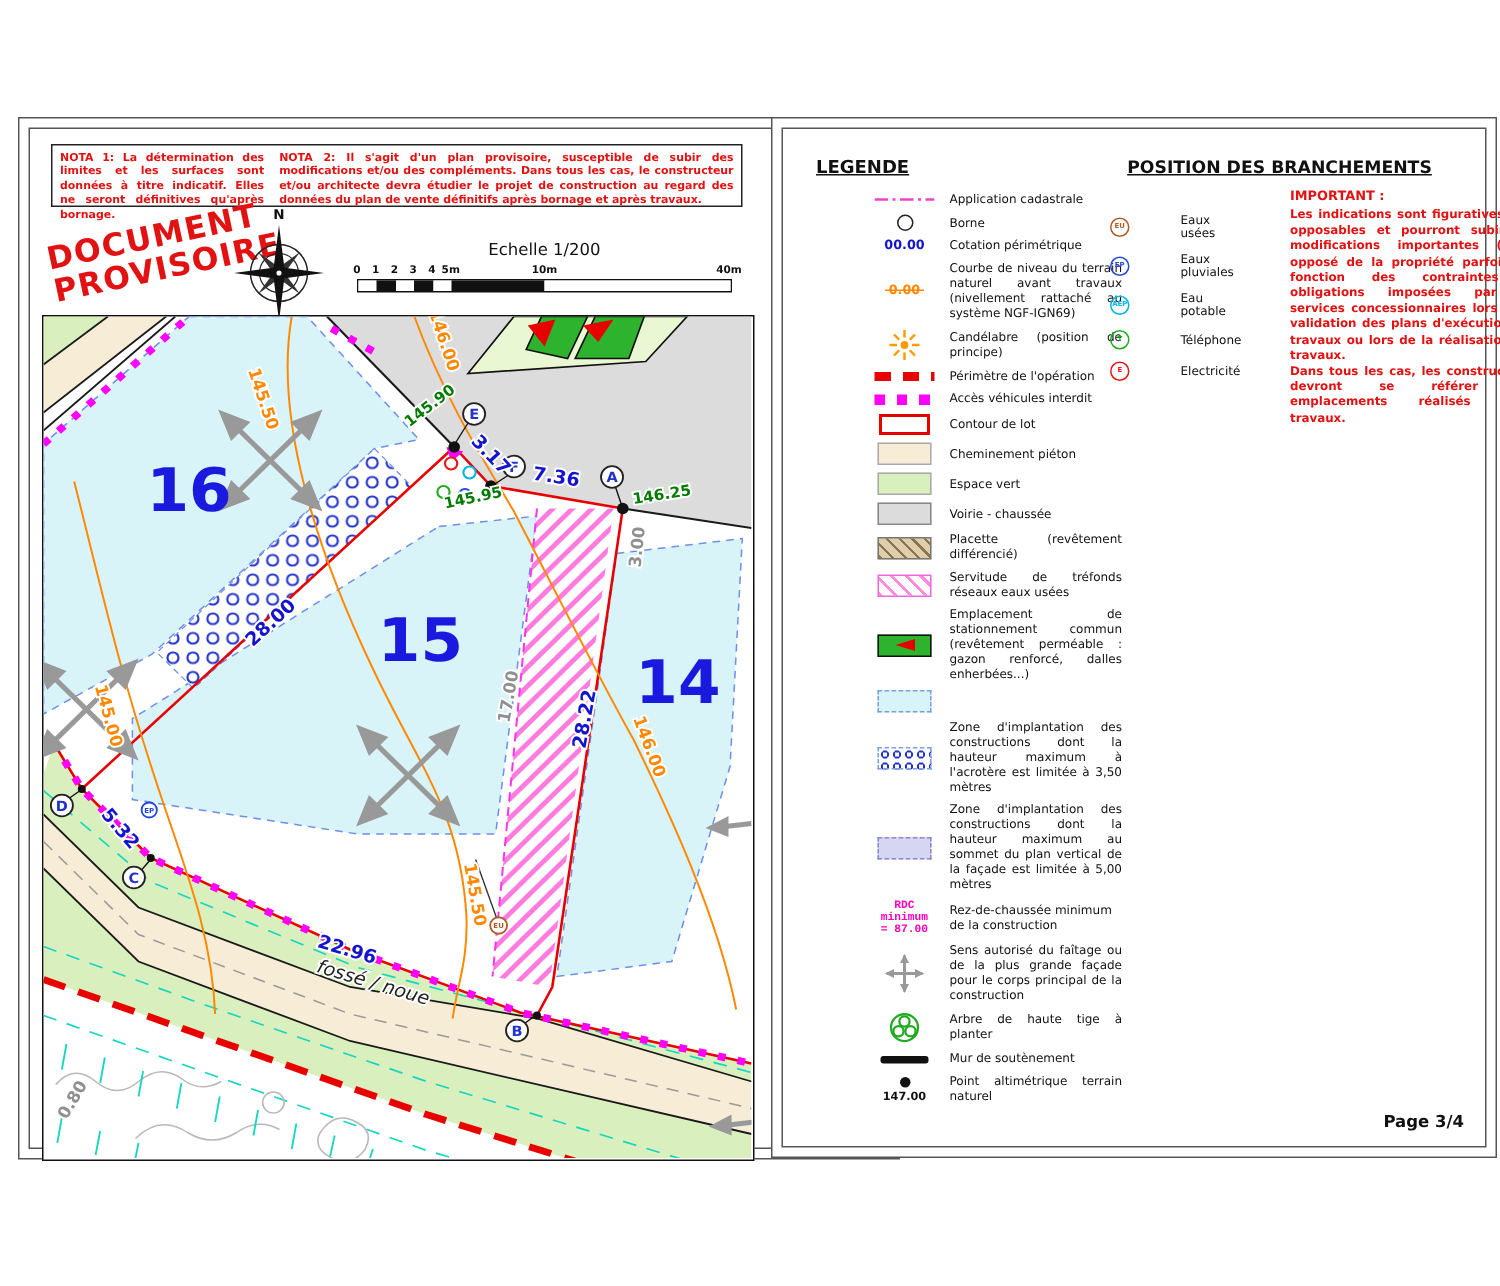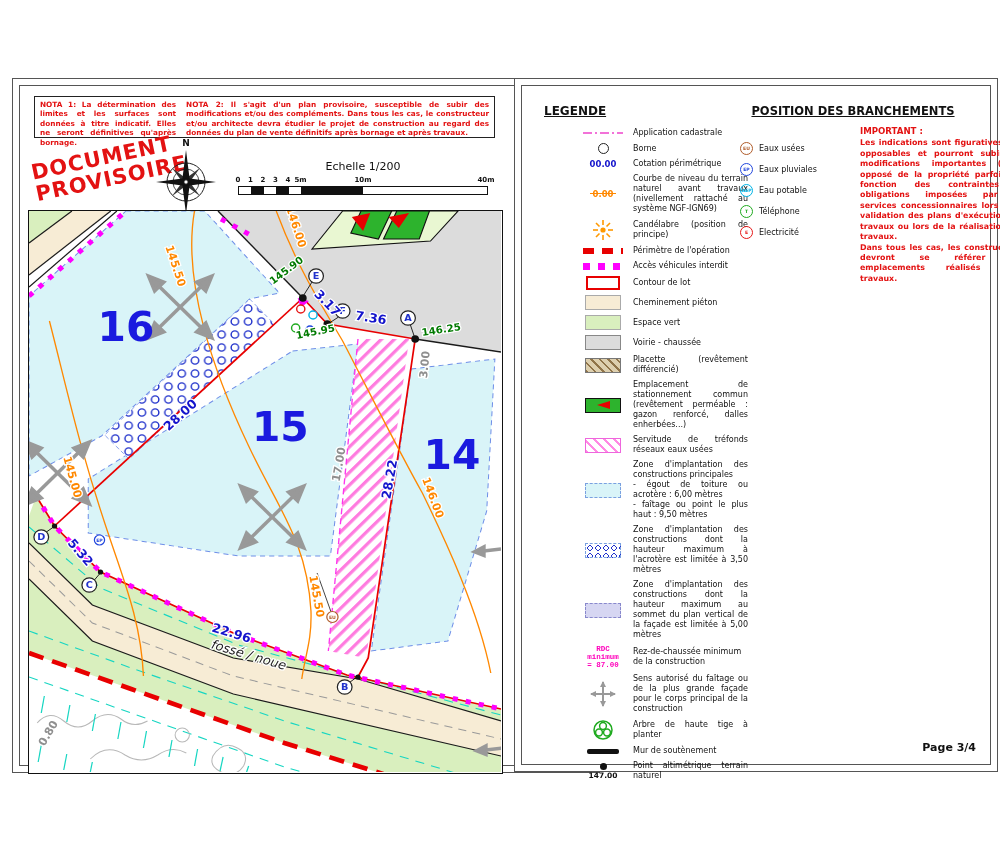--- a/index.html
+++ b/index.html
@@ -49,21 +49,21 @@
   .ic-serv{background:repeating-linear-gradient(45deg,#ff8ae4 0 2px,#fff 2px 7px);border:1px solid #ee66dd;}
   .ic-stat{background:#2db32d;border:1.2px solid #111;display:flex;align-items:center;justify-content:center;}
   .ic-stat i{display:block;width:0;height:0;border-top:4.5px solid transparent;border-bottom:4.5px solid transparent;border-right:13px solid #e80000;}
   .ic-zone1{background:#d9f4f8;border:1.5px dashed #7aa0e0;}
   .ic-zone2{background-color:#fff;background-image:radial-gradient(circle,transparent 0 1.6px,#2233cc 1.6px 2.6px,transparent 2.6px);background-size:8px 8px;border:1.5px dashed #7aa0e0;}
   .ic-zone3{background:#d6d6f2;border:1.5px dashed #8888cc;}
   .ic-mur{width:32px;height:5px;background:#111;border-radius:2px;}
   .ic-dot{width:7px;height:7px;background:#111;border-radius:50%;margin-bottom:1px;}
   .pfx.alt{color:#111;font-size:7.5px;}
   .pb-list{position:absolute;left:218px;top:56px;width:86px;}
-  .pb-row{display:flex;align-items:center;margin-bottom:8px;}
+  .pb-row{display:flex;align-items:center;margin-bottom:8px;gap:28px;}
   .pb-circ{width:13px;height:13px;border-radius:50%;border:1.6px solid #000;display:flex;align-items:center;justify-content:center;font-size:4.6px;font-weight:bold;flex:0 0 13px;margin-right:6px;box-sizing:border-box;}
   .pb-tx{font-size:8px;color:#111;}
   .imp{position:absolute;left:300px;top:40px;width:166px;color:#e31212;font-size:7.9px;
     font-weight:bold;line-height:1.32;text-align:justify;margin-left:38px;}
   .imp .t{font-size:8.6px;margin-bottom:1px;}
   
   svg text{font-family:"DejaVu Sans",sans-serif;}
   .halo{paint-order:stroke;stroke:#ffffff;stroke-width:2.5px;}
   .tblue{fill:#1414cc;font-weight:bold;font-size:12.5px;text-anchor:middle;}
   .tlot{fill:#1a1adf;font-weight:bold;font-size:40px;text-anchor:middle;}
@@ -408,41 +408,38 @@
 
     <div class="lg-row">
       <div class="lg-ic">
             <span class="sw-box ic-placette"></span>
           </div>
       <div class="lg-tx">Placette (revêtement différencié)</div>
     </div>
 
     <div class="lg-row">
       <div class="lg-ic">
+            <span class="sw-box ic-serv"></span>
+          </div>
+      <div class="lg-tx">Servitude de tréfonds réseaux eaux usées</div>
+    </div>
+
+    <div class="lg-row">
+      <div class="lg-ic">
             <span class="sw-box ic-stat">
               <i></i>
             </span>
           </div>
       <div class="lg-tx pre">Emplacement de stationnement commun (revêtement perméable : gazon renforcé, dalles enherbées...)</div>
     </div>
 
     <div class="lg-row">
       <div class="lg-ic">
-            <span class="sw-box ic-serv"></span>
-          </div>
-      <div class="lg-tx">Servitude de tréfonds réseaux eaux usées</div>
-    </div>
-
-    <div class="lg-row">
-      <div class="lg-ic">
             <span class="sw-box ic-zone1"></span>
           </div>
-      <div class="lg-tx pre">Zone d'implantation des constructions principales
-- égout de toiture ou acrotère : 6,00 mètres
-- faîtage ou point le plus haut : 9,50 mètres</div>
     </div>
 
     <div class="lg-row">
       <div class="lg-ic">
             <span class="sw-box ic-zone2"></span>
           </div>
       <div class="lg-tx">Zone d'implantation des constructions dont la hauteur maximum à l'acrotère est limitée à 3,50 mètres</div>
     </div>
 
     <div class="lg-row">

